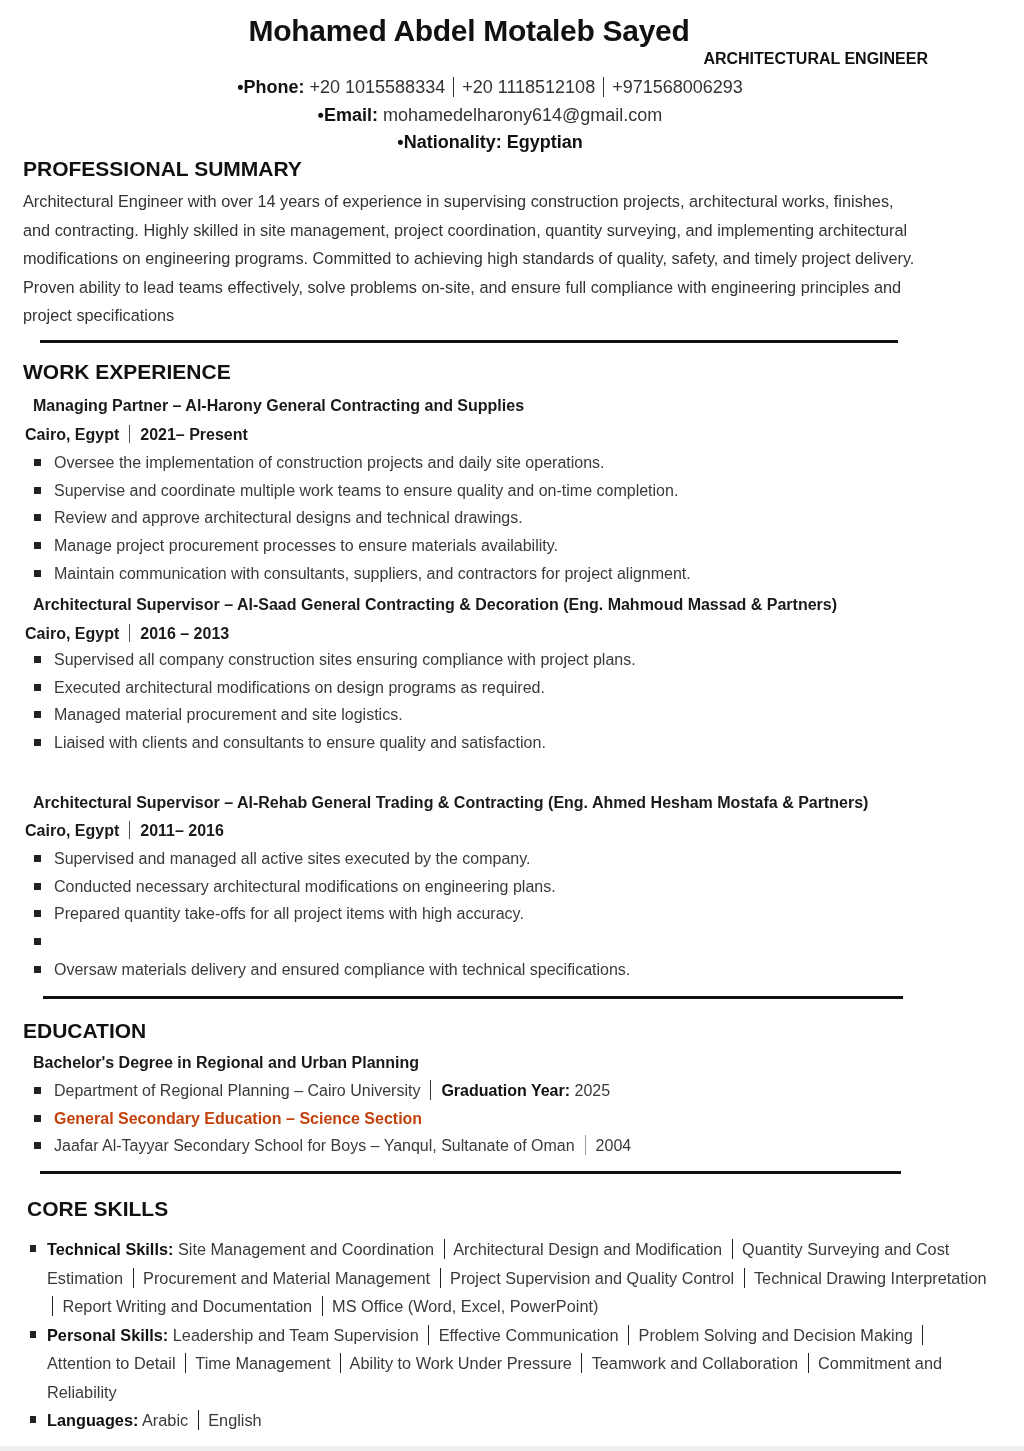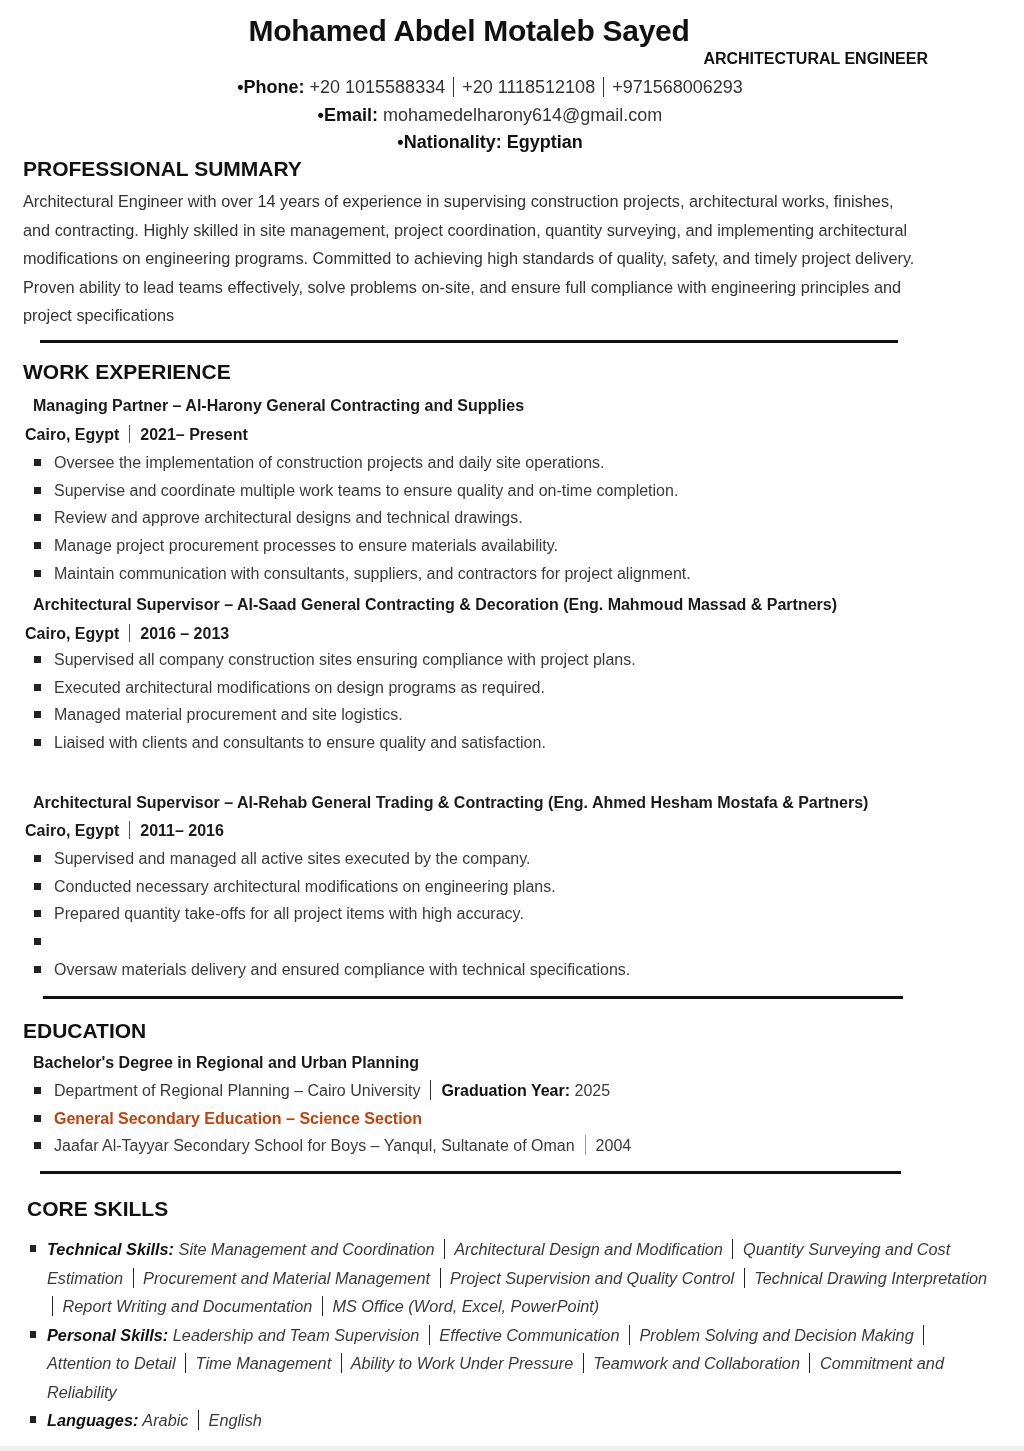--- a/index.html
+++ b/index.html
@@ -16,21 +16,21 @@
   .h2 { font-size: 21px; font-weight: bold; color: #111; left: 23px; }
   .para { left: 23px; width: 900px; font-size: 16.3px; color: #333; line-height: 28.6px; white-space: normal; top: 187px; }
   .rule { position: absolute; height: 3px; background: #111; }
   .job-title { font-size: 16px; font-weight: bold; color: #1a1a1a; left: 25px; margin-left: 8px; }
   .job-meta { font-size: 16px; font-weight: bold; color: #1a1a1a; left: 25px; }
   .job-meta .sep { height: 18px; background: #555; margin: 0 10px; vertical-align: -3px; }
   .bullets { position: absolute; left: 32px; margin: 0; padding: 0; list-style: none; }
   .bullets li { position: relative; padding-left: 22px; font-size: 16px; color: #3a3a3a; height: 27.7px; line-height: 27.7px; white-space: nowrap; }
   .bullets li .sq { position: absolute; left: 2px; top: 10px; width: 7px; height: 7px; background: #222; }
   .edu .sep { height: 20px; background: #333; margin: 0 10px; }
-  .skills { position: absolute; left: 28px; width: 960px; margin: 0; padding: 0; list-style: none; font-style: italic; }
+  .skills { position: absolute; left: 28px; width: 960px; margin: 0; padding: 0; list-style: none; }
   .skills li { position: relative; padding-left: 19px; font-size: 16.3px; color: #3a3a3a; line-height: 28.5px; white-space: normal; }
   .skills li .sq { position: absolute; left: 2px; top: 10px; width: 6px; height: 7px; background: #222; }
   .skills b { color: #111; }
   .skills .sep { height: 20px; background: #222; margin: 0 5px; }
   .footer-bar { position: absolute; left: 0; top: 1446px; width: 1024px; height: 5px; background: #eeeeee; }
 </style>
 </head>
 <body>
 
 <div class="abs name">Mohamed Abdel Motaleb Sayed</div>

